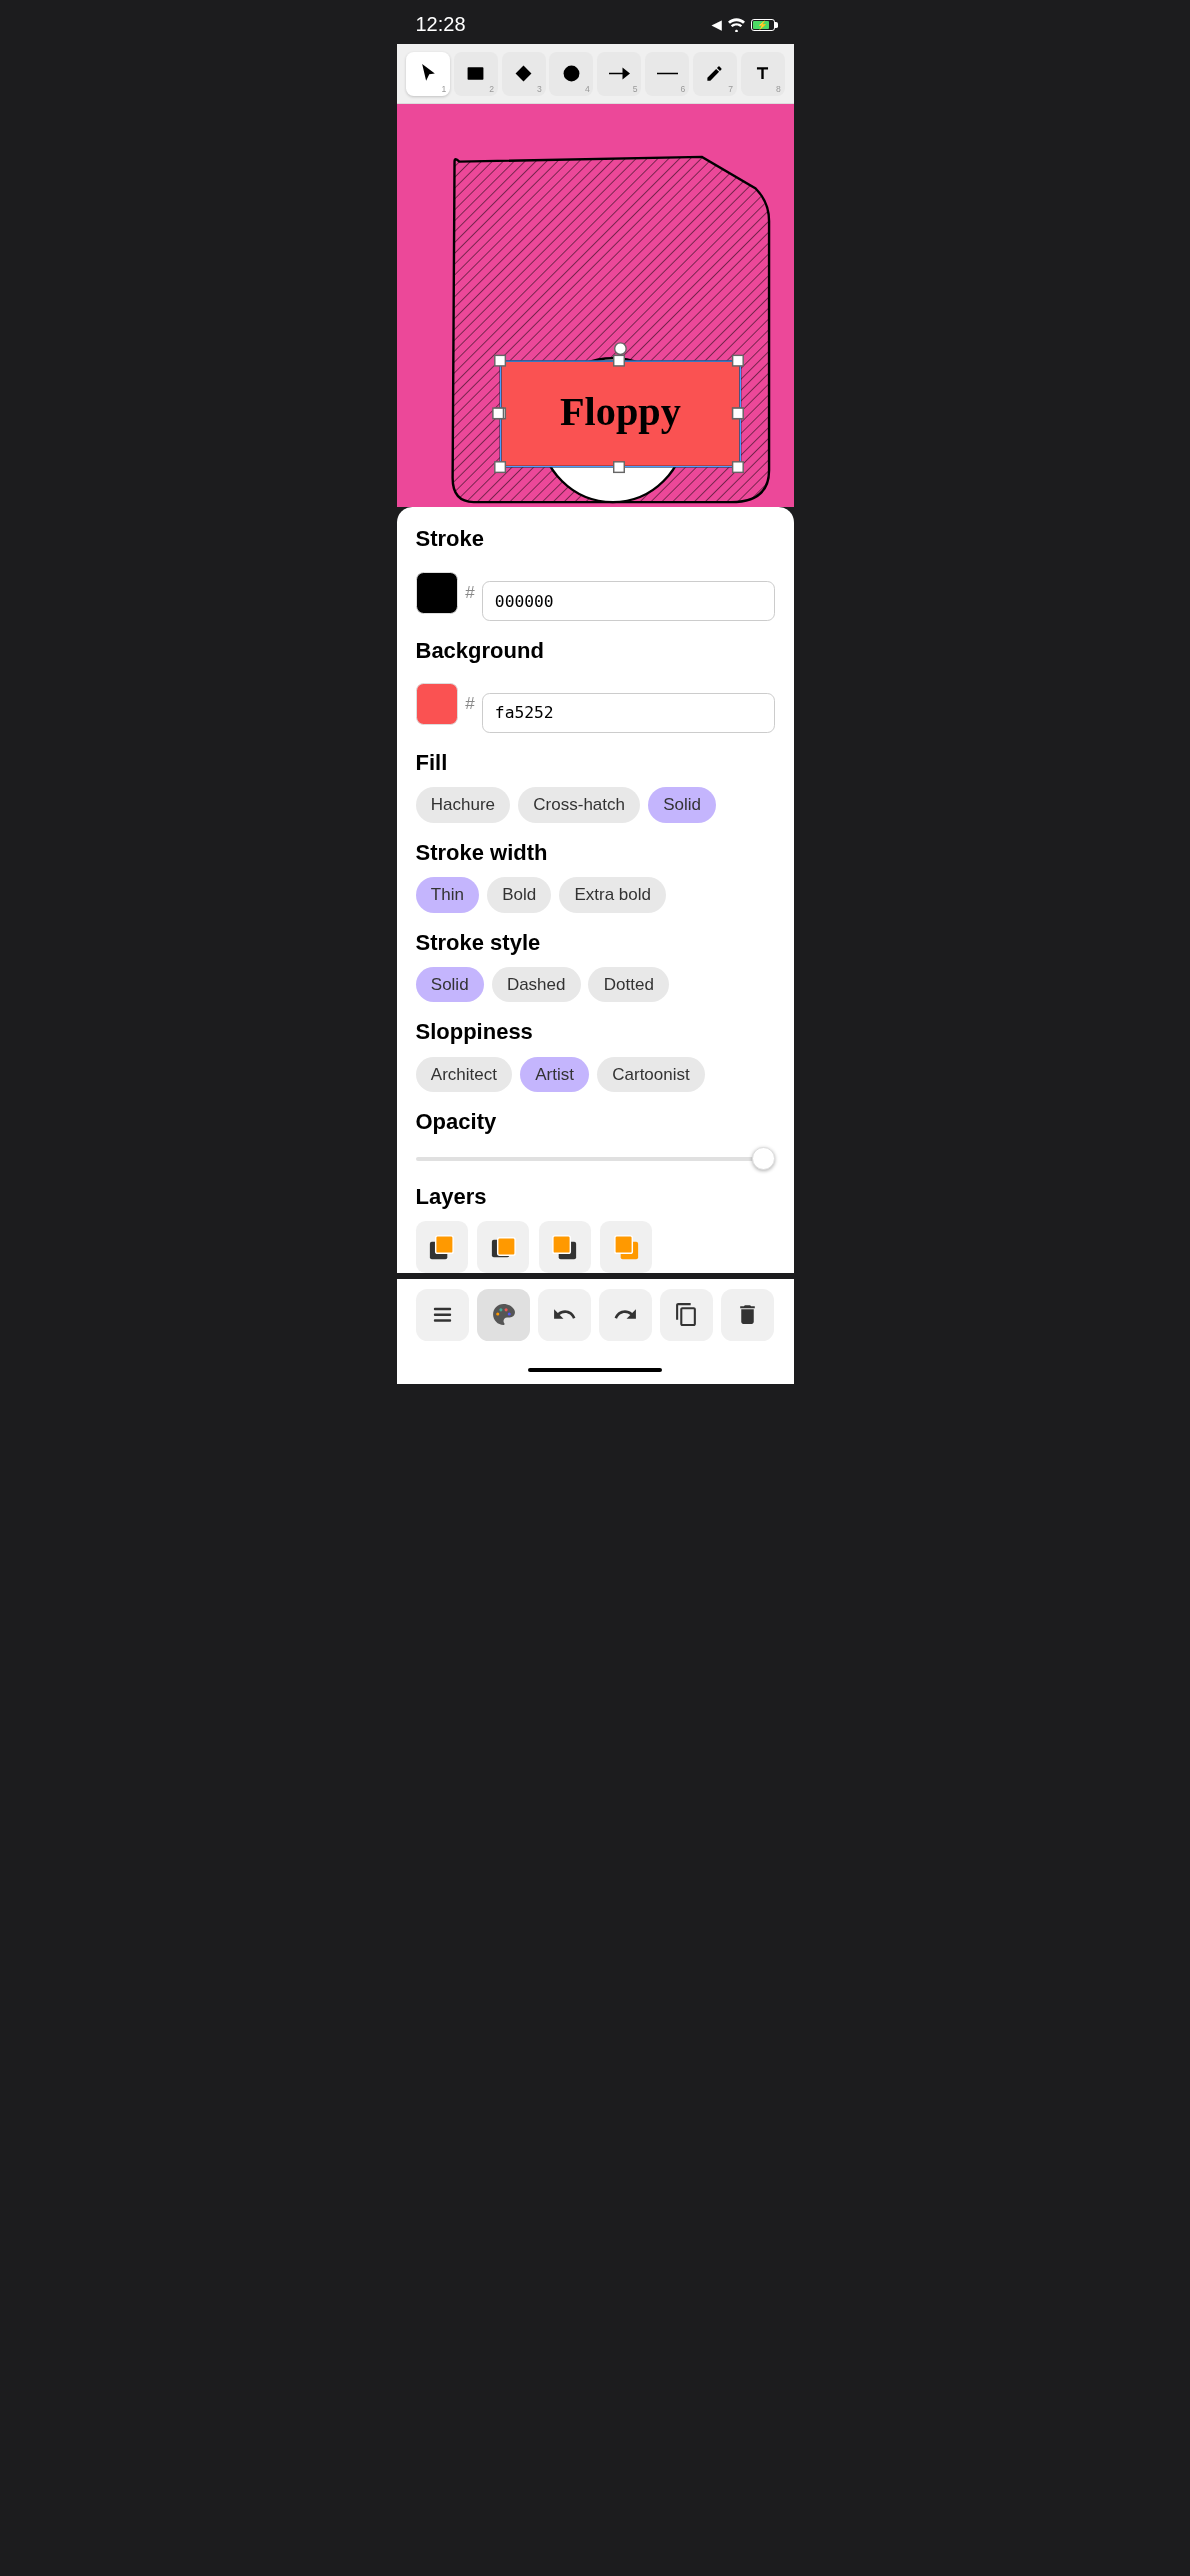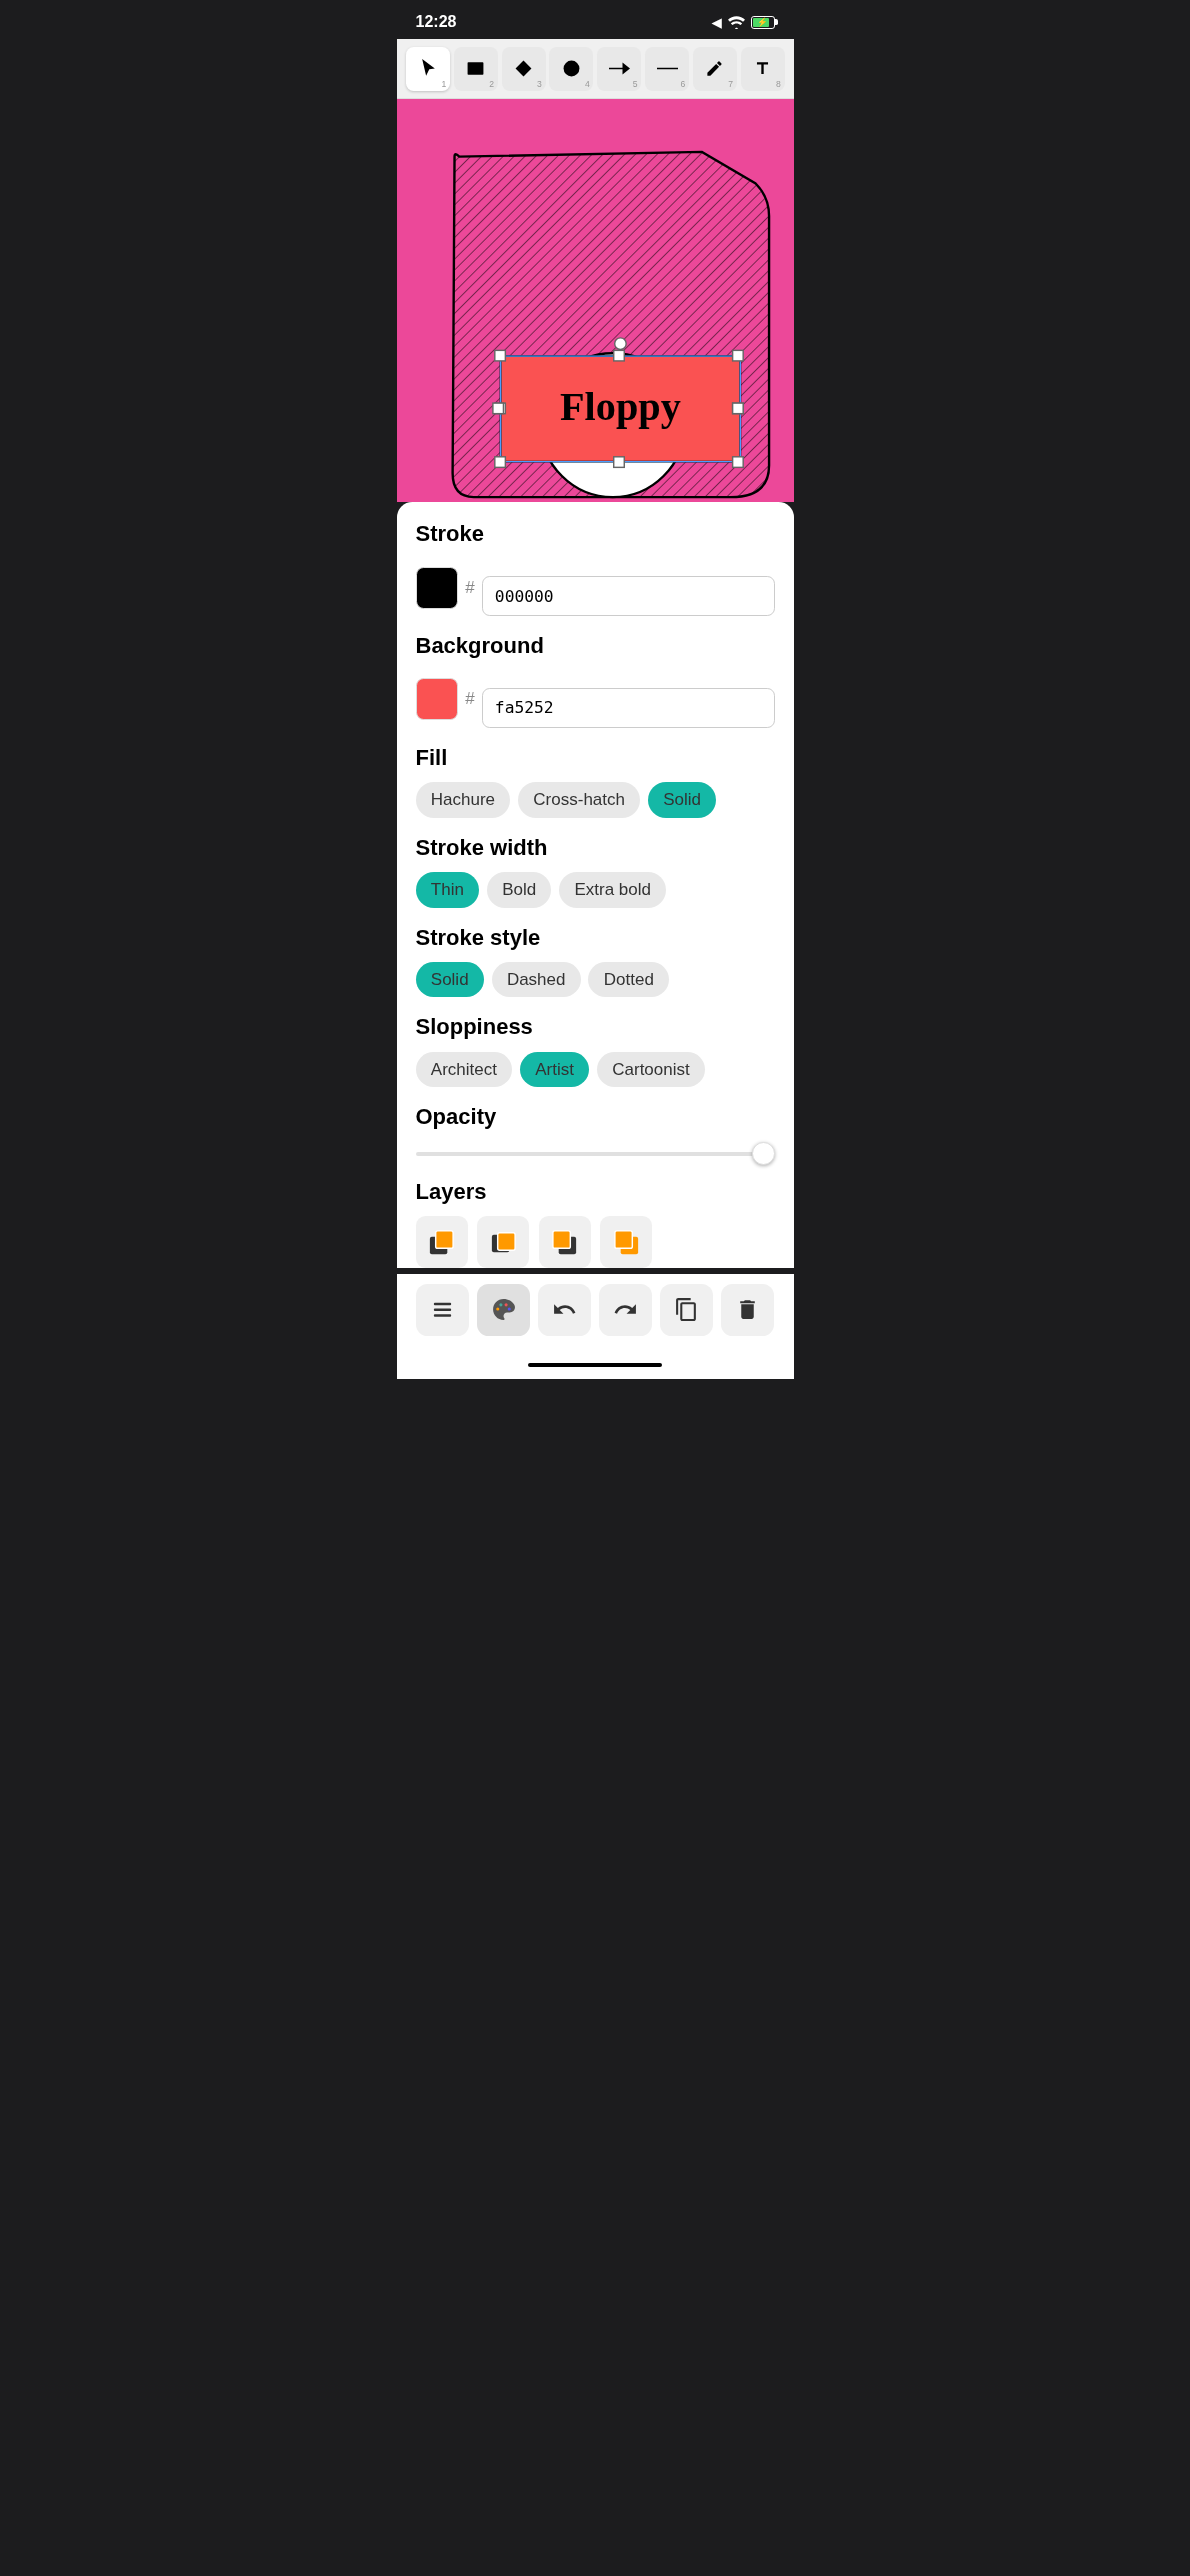--- a/index.html
+++ b/index.html
@@ -17,22 +17,22 @@
     
     .status-bar {
       background: #1c1c1e;
       display: flex;
       justify-content: space-between;
       align-items: center;
       padding: 13.4px 19px 7.7px;
       color: white;
     }
     .status-time {
-      font-size: 16px;
-      font-weight: 700;
+      font-size: 20px;
+      font-weight: 400;
       color: white;
     }
     .status-icons {
       display: flex;
       align-items: center;
       gap: 5.8px;
     }
     .battery-icon {
       display: inline-flex;
       align-items: center;
@@ -179,21 +179,21 @@
       padding: 7.7px 15.3px;
       border-radius: 19px;
       border: none;
       background: #e8e8e8;
       font-size: 17px;
       color: #333;
       cursor: pointer;
       font-weight: 400;
     }
     .pill-btn.active {
-      background: #14b8a6;
+      background: #c4b5fd;
       font-weight: 500;
     }
 
     
     .slider-container {
       margin-bottom: 19px;
     }
     .opacity-slider {
       width: 100%;
       -webkit-appearance: none;

